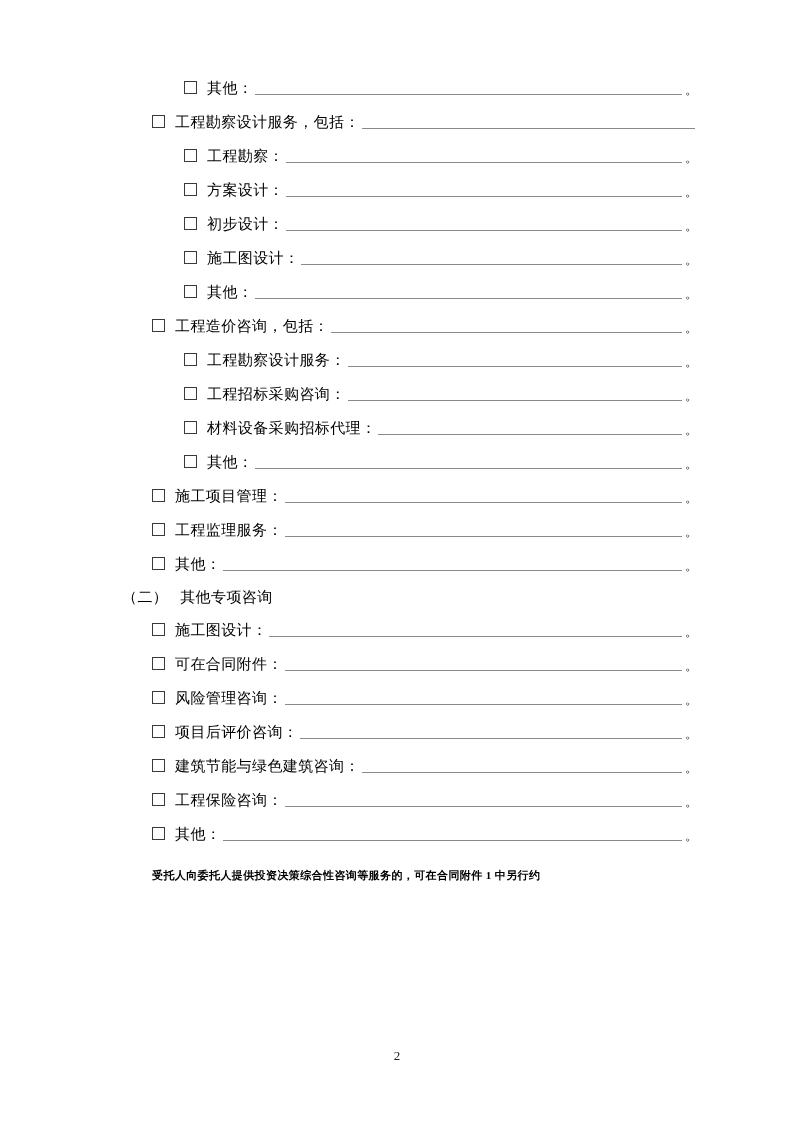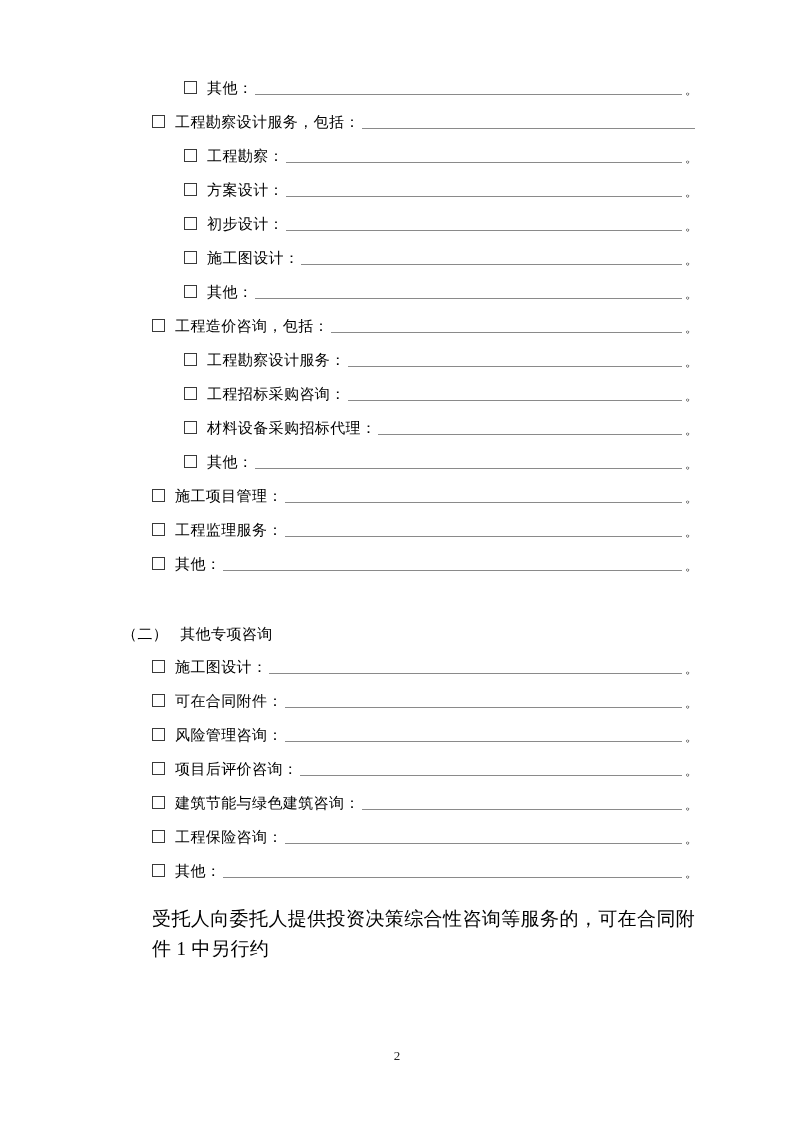--- a/index.html
+++ b/index.html
@@ -70,29 +70,30 @@
   
   .heading {
     display: flex;
     align-items: flex-end;
     margin-bottom: 17px;
     padding-left: 26px;
     font-size: 15px;
     letter-spacing: 0.4px;
   }
   .heading .h-num { flex: 0 0 auto; }
-  .heading .h-text { flex: 0 0 auto; padding-left: 12px; margin-top: 37px; }
+  .heading .h-text { flex: 0 0 auto; padding-left: 12px; }
 
   
   .para {
     margin-top: 24px;
     padding-left: 56px;
-    font-size: 19px;
+    font-size: 11px;
     letter-spacing: 0.4px;
     line-height: 1.6;
+    font-weight: bold;
   }
 
   .page-number {
     position: absolute;
     left: 0;
     right: 0;
     bottom: 58px;
     text-align: center;
     font-size: 13px;
     color: #222;

